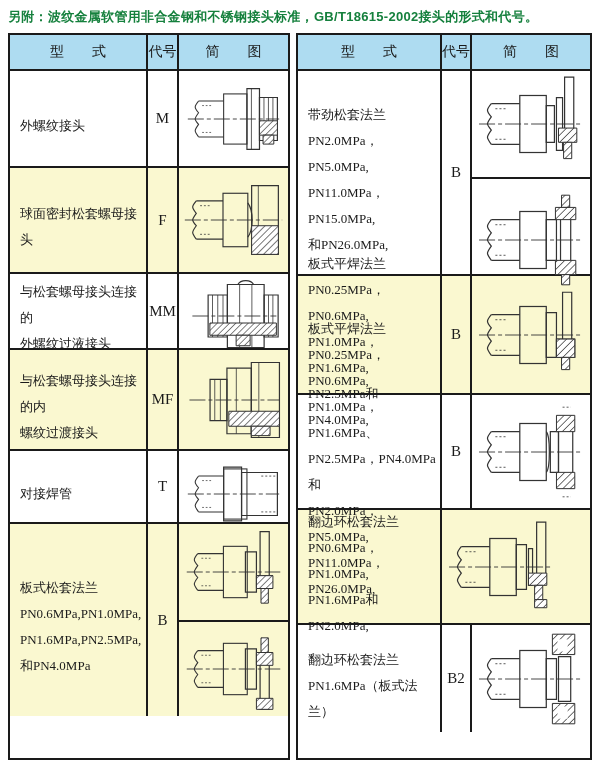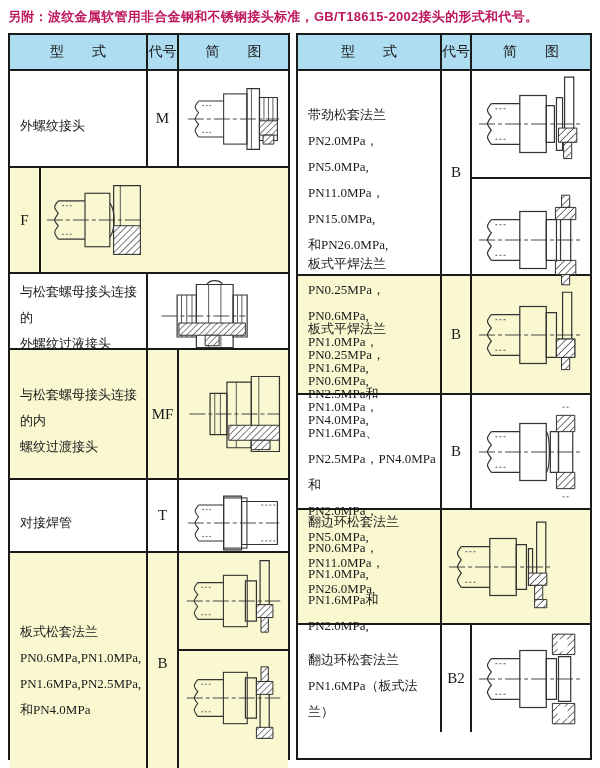--- a/index.html
+++ b/index.html
@@ -1,19 +1,19 @@
 <!DOCTYPE html>
 <html><head>
 <meta charset="utf-8">
 <style>
   html,body{margin:0;padding:0;background:#fff;}
   #page{position:relative;width:600px;height:768px;background:#fff;overflow:hidden;
         font-family:"Liberation Serif","DejaVu Serif",serif;color:#1a1a1a;}
   #intro{position:absolute;left:8px;top:8px;width:584px;font-family:"Liberation Sans","DejaVu Sans",sans-serif;
-         font-weight:bold;font-size:13px;letter-spacing:.3px;color:#be185d;}
+         font-weight:bold;font-size:13px;letter-spacing:.3px;color:#15803d;}
   .tbl{position:absolute;top:33px;border:2px solid #1a1a1a;background:#fff;display:flex;flex-direction:column;box-sizing:border-box;}
   #tbl-left{left:8px;width:282px;height:727px;}
   #tbl-right{left:296px;width:296px;height:727px;}
   .row{display:flex;box-sizing:border-box;flex-shrink:0;}
   .row + .row{border-top:2px solid #1a1a1a;}
   .cell{box-sizing:border-box;position:relative;}
   .type-cell{display:flex;align-items:center;padding:16px 4px 2px 10px;font-size:13px;line-height:26px;
              white-space:pre-line;border-right:2px solid #1a1a1a;}
   .code-cell{display:flex;align-items:center;justify-content:center;font-size:15px;border-right:2px solid #1a1a1a;}
   .diagram-cell{display:flex;flex-direction:column;}
@@ -83,58 +83,60 @@
           <rect class="ln" x="84" y="24" width="20" height="48"></rect>
           <path class="thin" d="M89,24 v48 M94,24 v48 M99,24 v48"></path>
           <rect class="ht" x="84" y="50" width="20" height="16"></rect>
           <rect class="ht" x="88" y="66" width="12" height="10"></rect>
         </svg>
           </div>
       </div>
     </div>
 
     <div class="row hl" style="height:106px">
+      <div class="cell type-cell">球面密封松套螺母接头</div>
       <div class="cell code-cell">F</div>
       <div class="cell diagram-cell">
         <div class="dfull">
             <svg class="diag" width="105" height="92" viewBox="0 0 110 96">
           <line class="cl" x1="4" y1="48" x2="106" y2="48"></line>
           <use href="#hosebody"></use>
           <rect class="ln" x="74" y="12" width="28" height="72"></rect>
           <line class="thin" x1="81" y1="12" x2="81" y2="84"></line>
           <path class="ln" d="M70,30 c6,8 6,28 0,36"></path>
           <rect class="ht" x="74" y="54" width="28" height="30"></rect>
         </svg>
           </div>
       </div>
     </div>
 
     <div class="row" style="height:76px">
       <div class="cell type-cell">与松套螺母接头连接的
 外螺纹过液接头</div>
+      <div class="cell code-cell">MM</div>
       <div class="cell diagram-cell">
         <div class="dfull">
             <svg class="diag" width="105" height="84" viewBox="0 0 110 96">
           <line class="cl" x1="8" y1="48" x2="104" y2="48"></line>
           <rect class="ln" x="48" y="12" width="42" height="72"></rect>
           <path class="ln" d="M60,12 c3,-6 15,-6 18,0"></path>
           <line class="thin" x1="62" y1="12" x2="62" y2="84"></line>
           <line class="thin" x1="76" y1="12" x2="76" y2="84"></line>
           <rect class="ln" x="26" y="24" width="22" height="48"></rect>
           <path class="thin" d="M31,24 v48 M37,24 v48 M43,24 v48"></path>
           <rect class="ln" x="90" y="24" width="16" height="48"></rect>
           <path class="thin" d="M95,24 v48 M100,24 v48"></path>
           <rect class="ht" x="28" y="56" width="76" height="14"></rect>
           <rect class="ht" x="58" y="70" width="16" height="12"></rect>
         </svg>
           </div>
       </div>
     </div>
 
-    <div class="row hl" style="height:130px">
+    <div class="row hl" style="height:101px">
       <div class="cell type-cell">与松套螺母接头连接的内
 螺纹过渡接头</div>
       <div class="cell code-cell">MF</div>
       <div class="cell diagram-cell">
         <div class="dfull">
             <svg class="diag" width="105" height="90" viewBox="0 0 110 96">
           <line class="cl" x1="8" y1="48" x2="104" y2="48"></line>
           <rect class="ln" x="30" y="26" width="18" height="44"></rect>
           <path class="thin" d="M35,26 v44 M41,26 v44"></path>
           <rect class="ln" x="48" y="14" width="26" height="70"></rect>
@@ -157,21 +159,21 @@
           <line class="cl" x1="4" y1="48" x2="106" y2="48"></line>
           <use href="#hosebody"></use>
           <rect class="ln" x="44" y="18" width="20" height="60"></rect>
           <rect class="ln" x="64" y="24" width="40" height="48"></rect>
           <path class="thin" stroke-dasharray="2,2" d="M86,28 h16 M86,68 h16"></path>
         </svg>
           </div>
       </div>
     </div>
 
-    <div class="row hl" style="height:223px">
+    <div class="row hl" style="height:194px">
       <div class="cell type-cell">板式松套法兰
 PN0.6MPa,PN1.0MPa,
 PN1.6MPa,PN2.5MPa,
 和PN4.0MPa</div>
       <div class="cell code-cell">B</div>
       <div class="cell diagram-cell">
         <div class="dhalf" style="height:96px">
           <svg class="diag" width="105" height="88" viewBox="0 0 110 96">
             <line class="cl" x1="4" y1="48" x2="106" y2="48"></line>
             <use href="#hosebody"></use>

